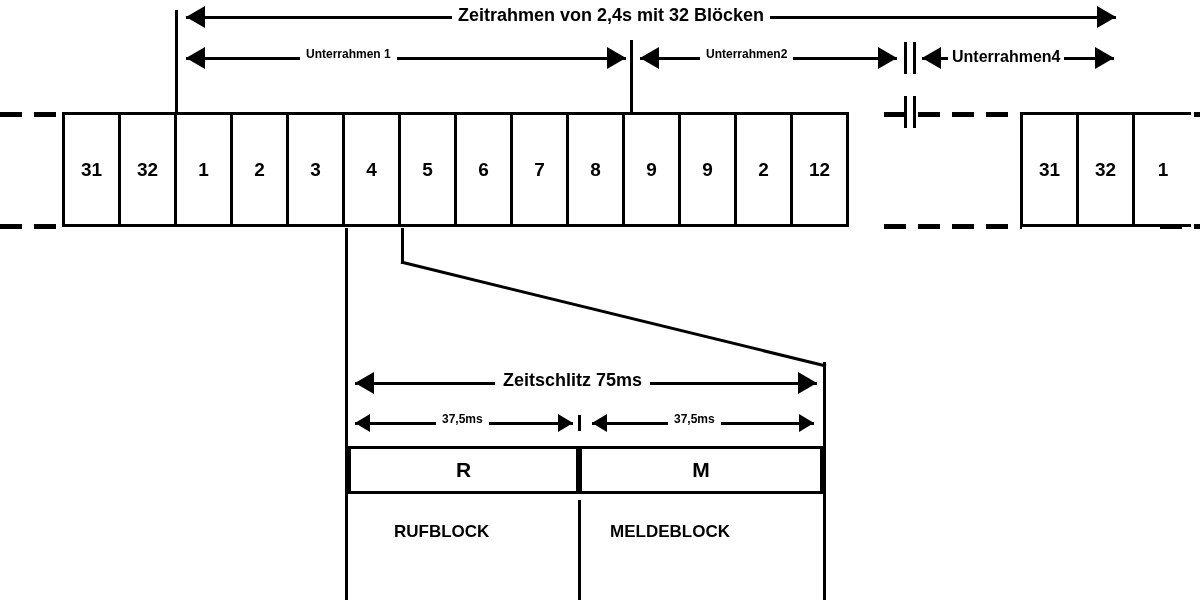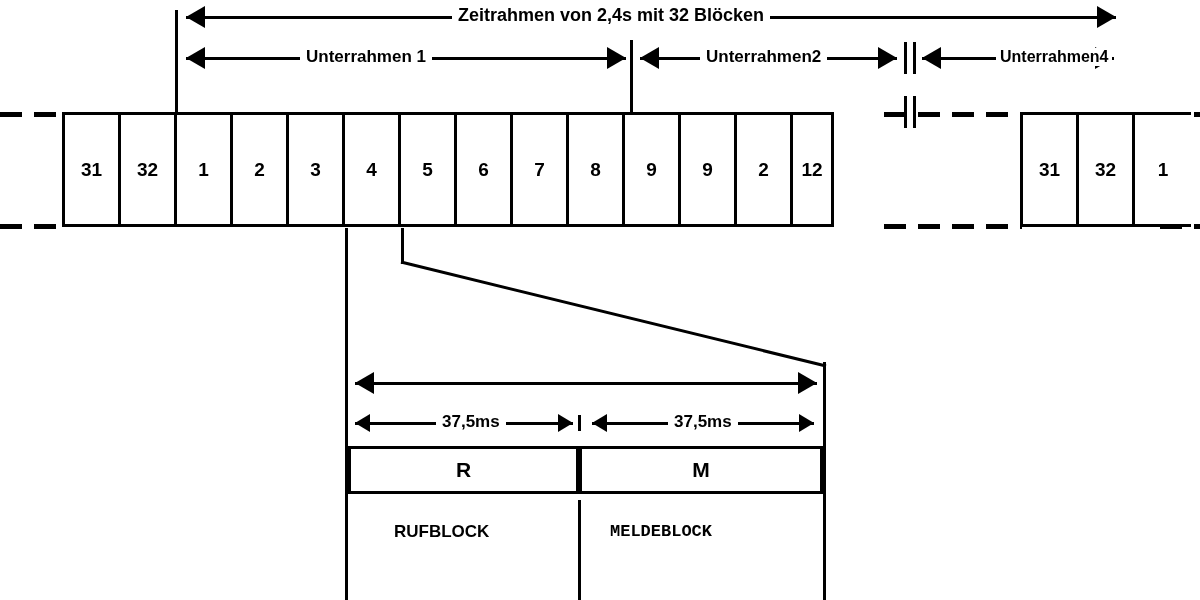--- a/index.html
+++ b/index.html
@@ -15,21 +15,21 @@
     width: 1200px;
     height: 600px;
     overflow: hidden;
     background: #ffffff;
   }
   .lbl {
     position: absolute;
     font-weight: bold;
     color: #000000;
     white-space: nowrap;
-    font-size: 17px;
+    font-size: 12px;
   }
   .cell {
     position: absolute;
     box-sizing: border-box;
     border: 3px solid #000000;
     background: #ffffff;
     color: #000000;
     font-weight: bold;
     font-size: 19px;
     display: flex;
@@ -105,21 +105,21 @@
   <div class="lbl" style="left:700px; top:47px; background:#fff; padding:0 6px;">Unterrahmen2</div>
 
   <div class="vline" style="left:904px; top:42px; height:32px;"></div>
   <div class="vline" style="left:913px; top:42px; height:32px;"></div>
   <div class="vline" style="left:904px; top:96px; height:32px;"></div>
   <div class="vline" style="left:913px; top:96px; height:32px;"></div>
 
   <div class="arrowline" style="left:922px; top:57px; width:192px;"></div>
   <div class="arrowhead ah-left" style="left:922px; top:47px;"></div>
   <div class="arrowhead ah-right" style="left:1095px; top:47px;"></div>
-  <div class="lbl" style="left:996px; top:48px; background:#fff; padding:0 4px; font-size:16px;text-align:center;">Unterrahmen4</div>
+  <div class="lbl" style="left:948px; top:48px; background:#fff; padding:0 4px; font-size:16px;text-align:center;">Unterrahmen4</div>
 
   <div class="vline" style="left:175px; top:10px; height:120px;"></div>
   <div class="vline" style="left:630px; top:40px; height:90px;"></div>
 
   <div class="dash" style="left:0px; top:112px; width:62px;"></div>
   <div class="dash" style="left:0px; top:224px; width:62px;"></div>
   <div class="dash" style="left:884px; top:112px; width:138px;"></div>
   <div class="dash" style="left:884px; top:224px; width:138px;"></div>
   <div class="dash" style="left:1160px; top:112px; width:40px;"></div>
   <div class="dash" style="left:1160px; top:224px; width:40px;"></div>
@@ -131,51 +131,52 @@
       <div class="cell" style="left: 230px; top: 112px; width: 59px; height: 115px;">2</div>
       <div class="cell" style="left: 286px; top: 112px; width: 59px; height: 115px;">3</div>
       <div class="cell" style="left: 342px; top: 112px; width: 59px; height: 115px;">4</div>
       <div class="cell" style="left: 398px; top: 112px; width: 59px; height: 115px;">5</div>
       <div class="cell" style="left: 454px; top: 112px; width: 59px; height: 115px;">6</div>
       <div class="cell" style="left: 510px; top: 112px; width: 59px; height: 115px;">7</div>
       <div class="cell" style="left: 566px; top: 112px; width: 59px; height: 115px;">8</div>
       <div class="cell" style="left: 622px; top: 112px; width: 59px; height: 115px;">9</div>
       <div class="cell" style="left: 678px; top: 112px; width: 59px; height: 115px;">9</div>
       <div class="cell" style="left: 734px; top: 112px; width: 59px; height: 115px;">2</div>
-      <div class="cell" style="left: 790px; top: 112px; width: 44px; height: 115px;">12</div>
+      <div class="cell" style="left: 790px; top: 112px; width: 59px; height: 115px;">12</div>
     </div>
   <div id="blocks-tail">
       <div class="cell" style="left: 1020px; top: 112px; width: 59px; height: 115px;">31</div>
       <div class="cell" style="left: 1076px; top: 112px; width: 59px; height: 115px;">32</div>
       <div class="cell" style="left: 1132px; top: 112px; width: 59px; height: 115px; border-right: none;">1</div>
     </div>
 
   <div class="vline" style="left:345px; top:228px; height:372px;"></div>
   <div class="vline" style="left:401px; top:228px; height:36px;"></div>
   <svg class="diaglink" width="440" height="140" style="left:398px; top:258px;">
     <line x1="3" y1="4" x2="428" y2="108" stroke="#000" stroke-width="3"></line>
   </svg>
   <div class="vline" style="left:823px; top:362px; height:238px;"></div>
 
   <div class="arrowline" style="left:355px; top:382px; width:462px;"></div>
   <div class="arrowhead ah-left" style="left:355px; top:372px;"></div>
   <div class="arrowhead ah-right" style="left:798px; top:372px;"></div>
+  <div class="lbl" style="left:495px; top:370px; background:#fff; padding:0 8px; font-size:18px;">Zeitschlitz 75ms</div>
 
   <div class="arrowline" style="left:355px; top:422px; width:218px;"></div>
   <div class="arrowhead ah-left-sm" style="left:355px; top:414px;"></div>
   <div class="arrowhead ah-right-sm" style="left:558px; top:414px;"></div>
   <div class="lbl" style="left:436px; top:412px; background:#fff; padding:0 6px;">37,5ms</div>
   <div class="tick" style="left:578px; top:415px; height:16px;"></div>
 
   <div class="arrowline" style="left:592px; top:422px; width:222px;"></div>
   <div class="arrowhead ah-left-sm" style="left:592px; top:414px;"></div>
   <div class="arrowhead ah-right-sm" style="left:799px; top:414px;"></div>
   <div class="lbl" style="left:668px; top:412px; background:#fff; padding:0 6px;">37,5ms</div>
 
   <div class="rmbox" style="left:348px; top:446px; width:231px; height:48px;">R</div>
   <div class="rmbox" style="left:579px; top:446px; width:244px; height:48px;">M</div>
 
   <div class="lbl" style="left:394px; top:522px; font-size:17px;">RUFBLOCK</div>
-  <div class="lbl" style="left:610px; top:522px; font-size:17px;font-family:Liberation Mono, monospace;">MELDEBLOCK</div>
+  <div class="lbl" style="left:610px; top:522px; font-size:17px;">MELDEBLOCK</div>
 
   <div class="vline" style="left:578px; top:500px; height:100px;"></div>
 
 </div>
 
 </body></html>

